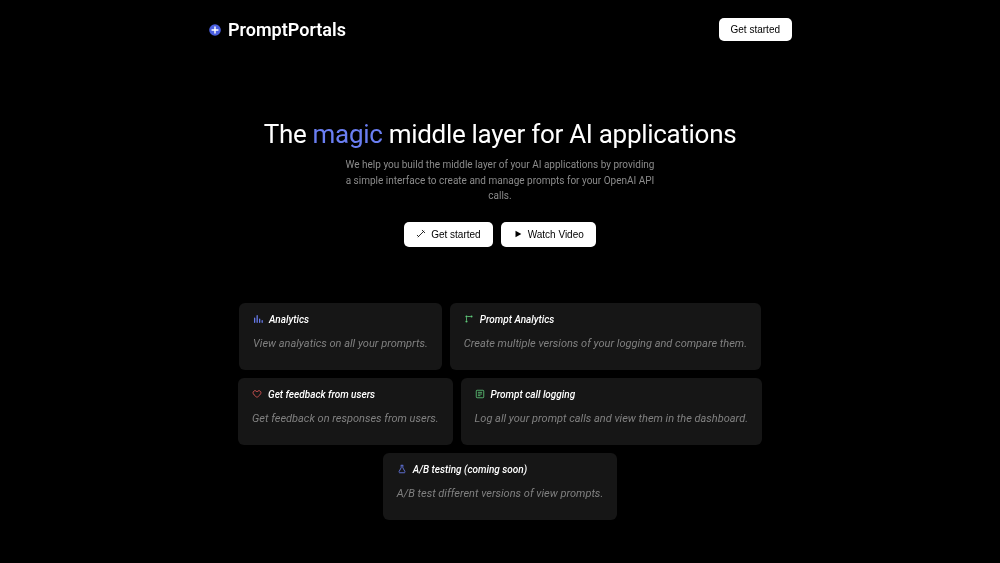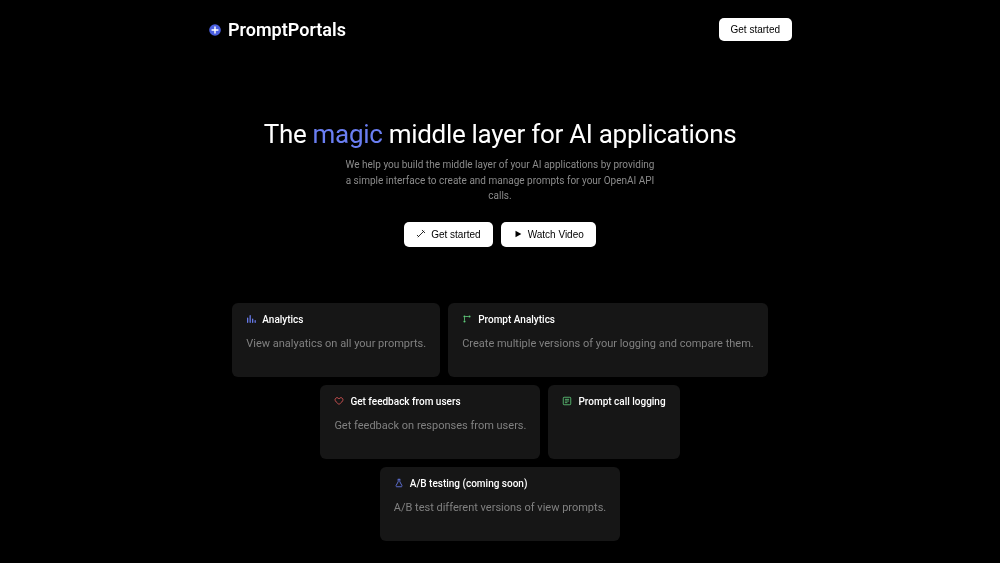--- a/index.html
+++ b/index.html
@@ -32,21 +32,21 @@
   background:#fff; color:#000; border:none; font-size:10px; font-weight:500;
   padding:7px 12px; border-radius:5px; cursor:pointer;
   display:flex; align-items:center; gap:5px;
 }
 .cta-icon { width:10px; height:10px; display:flex; align-items:center; justify-content:center; }
 .features {
   display:flex; flex-wrap:wrap; justify-content:center; gap:8px;
   max-width:560px; margin:56px auto 0;
 }
 .feature-card {
-  background:#161616; border-radius:6px; padding:11px 14px 27px;
+  background:#161616; border-radius:6px; padding:11px 14px 20px;font-style:italic;
 }
 .feature-head { display:flex; align-items:center; gap:6px; }
 .feature-icon { width:10px; height:10px; display:flex; align-items:center; justify-content:center; }
 .feature-title { font-size:10px; font-weight:500; color:#fff; }
 .feature-desc { font-size:11px; color:#808080; margin-top:12px; }
 .pricing-head { text-align:center; margin-top:82px; }
 .pricing-title { font-size:25px; font-weight:600; letter-spacing:-0.3px; }
 </style>
 </head>
 <body>
@@ -131,20 +131,21 @@
     <div class="feature-card">
       <div class="feature-head">
         <span class="feature-icon">
           <svg viewBox="0 0 24 24" width="10" height="10">
               <rect x="3" y="3" width="18" height="18" rx="2" fill="none" stroke="#5fc97a" stroke-width="2"></rect>
               <path d="M7 8h10M7 12h10M7 16h6" stroke="#5fc97a" stroke-width="2"></path>
             </svg>
         </span>
         <span class="feature-title">Prompt call logging</span>
       </div>
+      <p class="feature-desc">Log all your prompt calls and view them in the dashboard.</p>
     </div>
     <div class="feature-card">
       <div class="feature-head">
         <span class="feature-icon">
           <svg viewBox="0 0 24 24" width="10" height="10">
               <path d="M9 3h6M10 3v6l-5 9a2 2 0 002 3h10a2 2 0 002-3l-5-9V3" fill="none" stroke="#6a7ef2" stroke-width="2"></path>
             </svg>
         </span>
         <span class="feature-title">A/B testing (coming soon)</span>
       </div>

